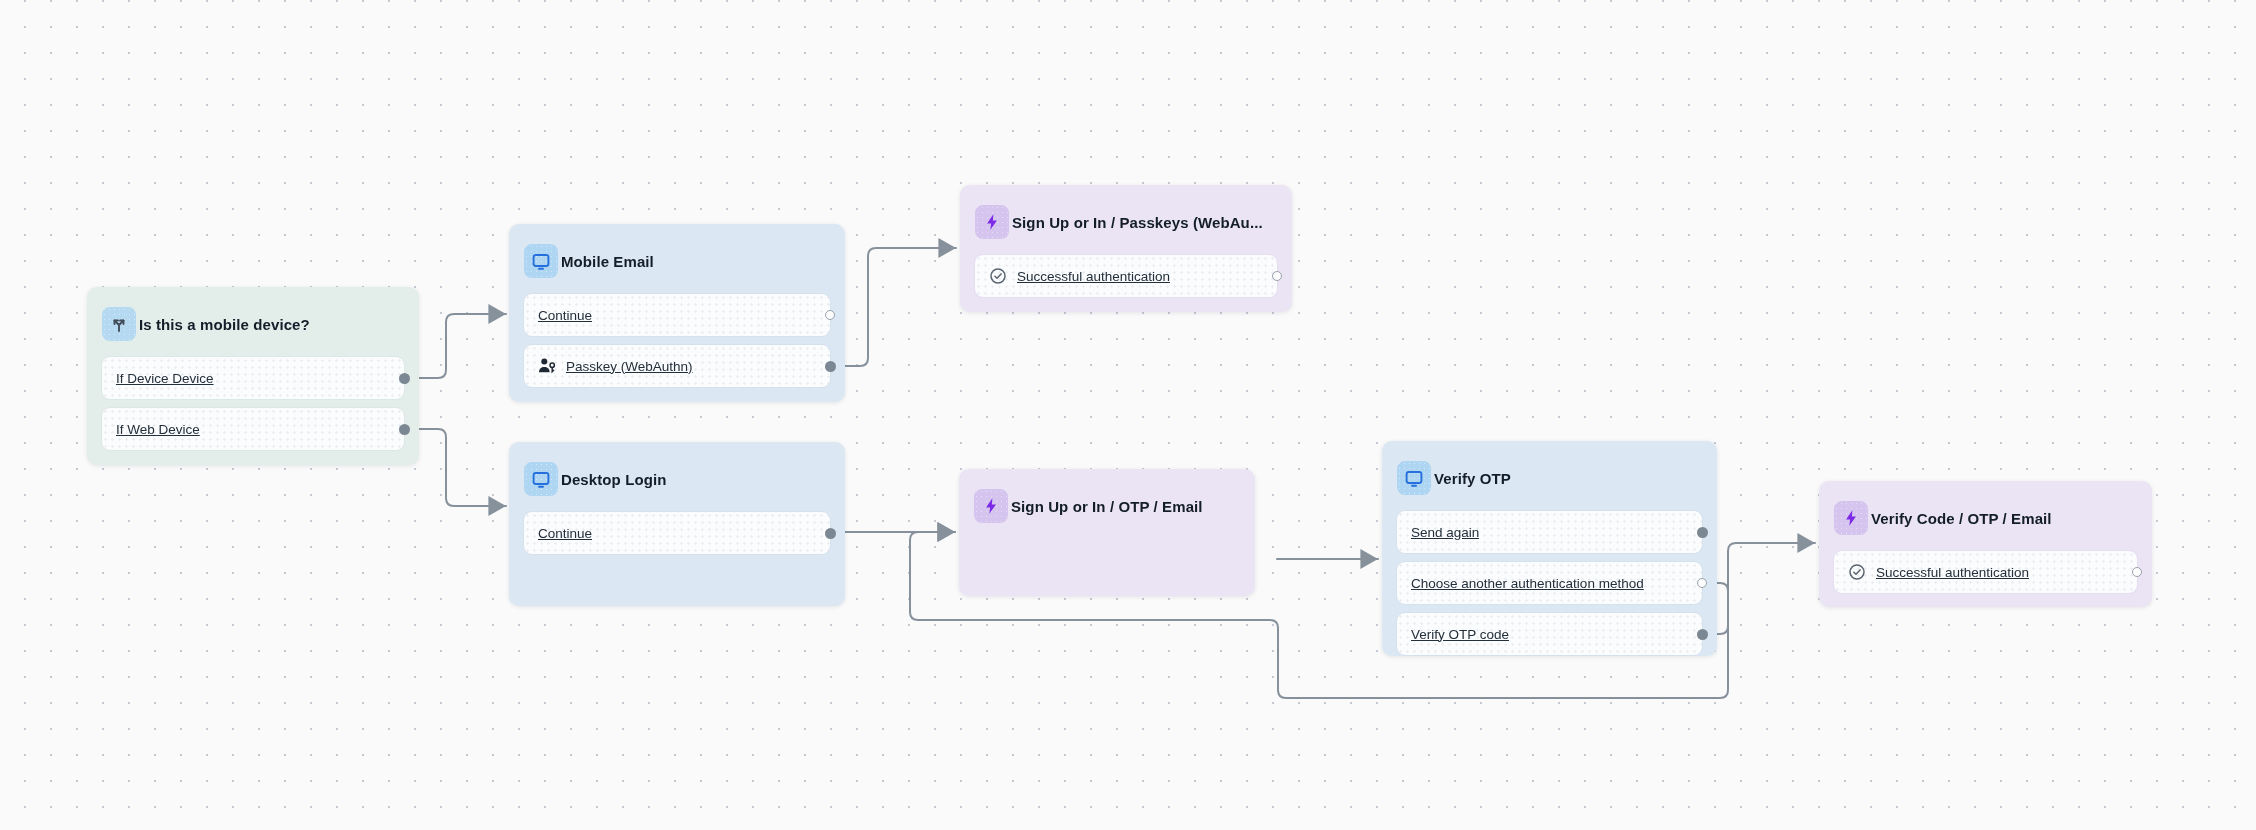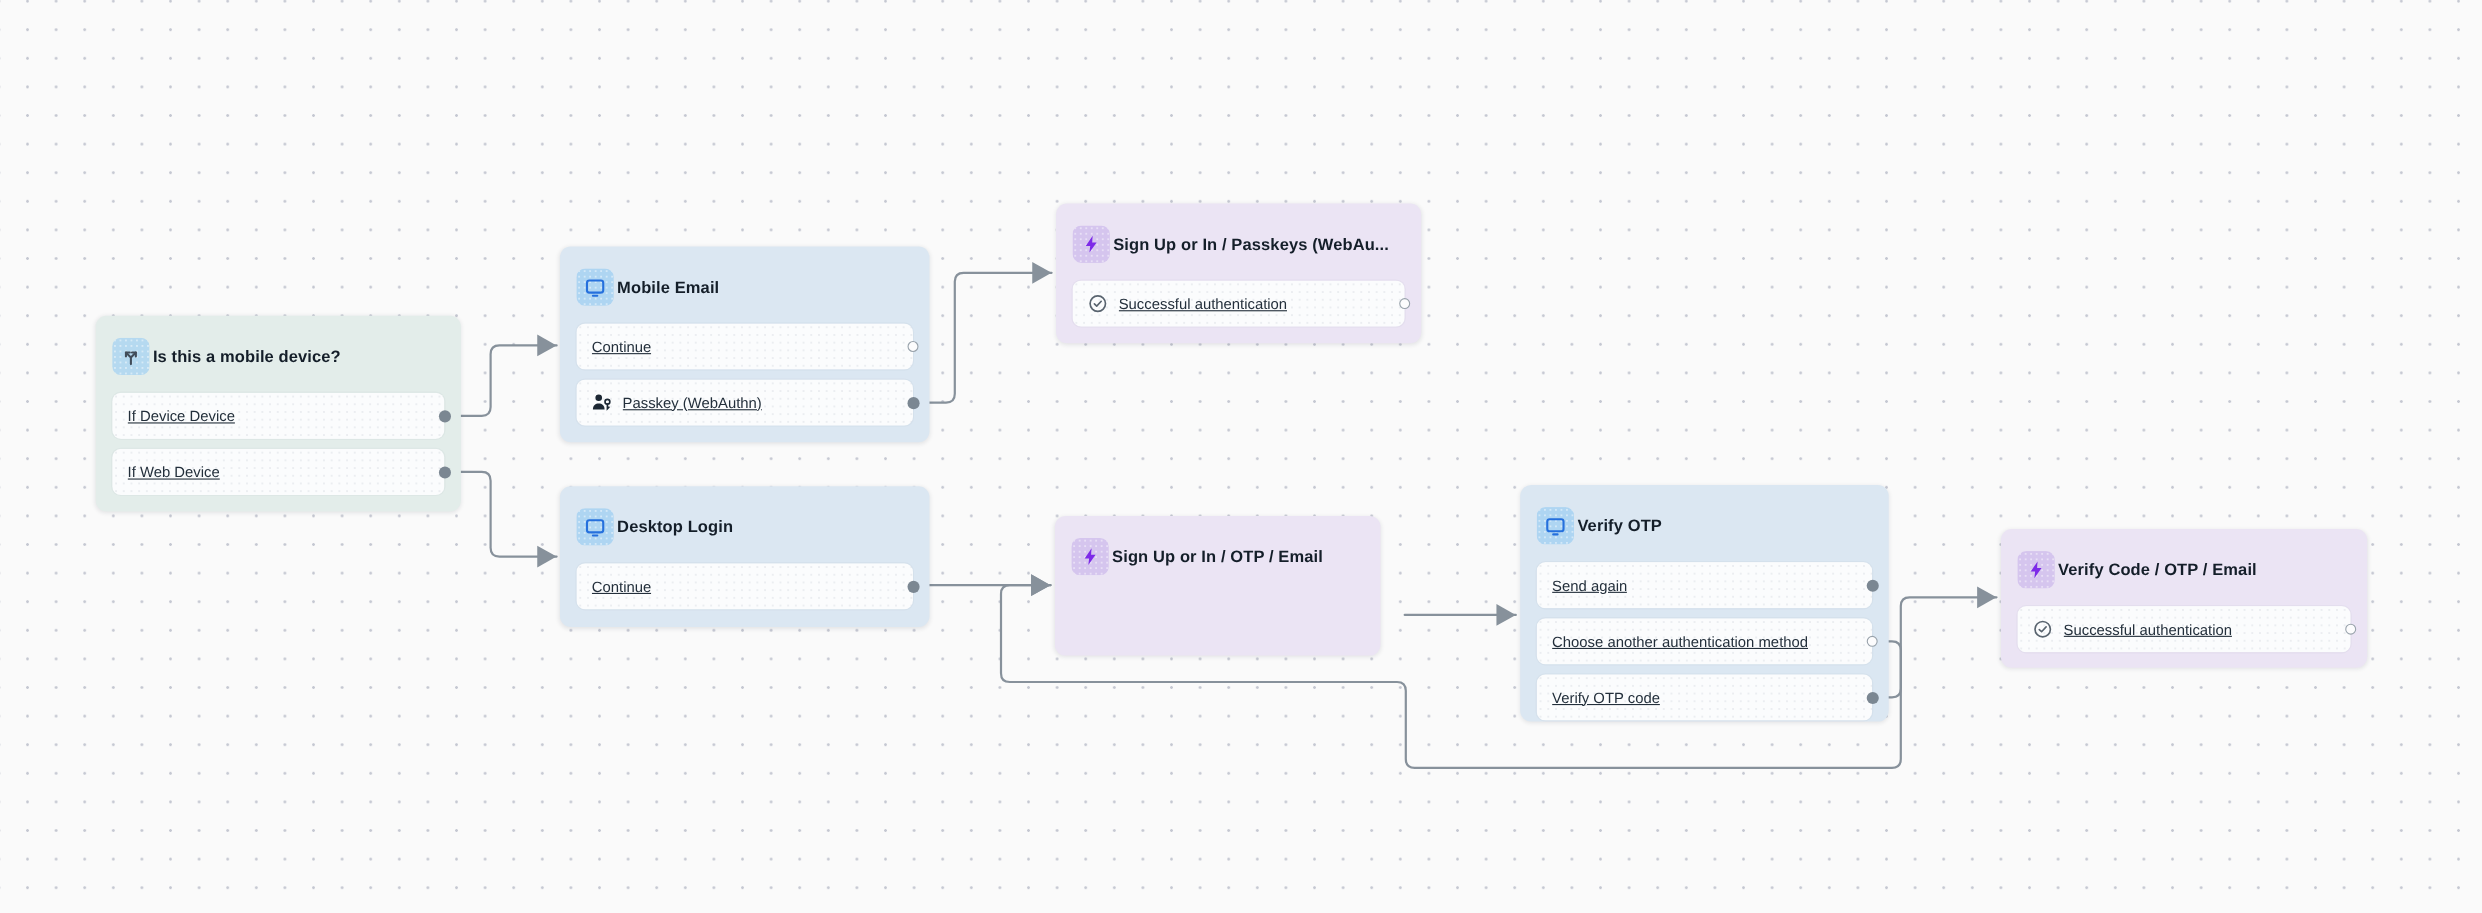--- a/index.html
+++ b/index.html
@@ -142,21 +142,21 @@
             <circle cx="9" cy="9" r="7"></circle>
             <path d="M5.9 9.3 L8 11.3 L12.1 6.9"></path>
           </svg>
         </span>
         <span class="row-label">Successful authentication</span>
         <span class="port" data-state="open"></span>
       </div>
     </div>
   </div>
 
-  <div class="node blue" style="left:509px;top:442px;width:336px;height:128px;">
+  <div class="node blue" style="left:509px;top:442px;width:336px;height:164px;">
     <div class="node-header">
       <span class="badge blue-badge">
         <svg width="20" height="20" viewBox="0 0 20 20" fill="none" stroke="#2570dd" stroke-width="1.9" stroke-linecap="round">
           <rect x="2.6" y="4" width="14.8" height="11" rx="2.2"></rect>
           <path d="M8 17.8 h4"></path>
         </svg>
       </span>
       <span class="title">Desktop Login</span>
     </div>
     <div class="rows">

